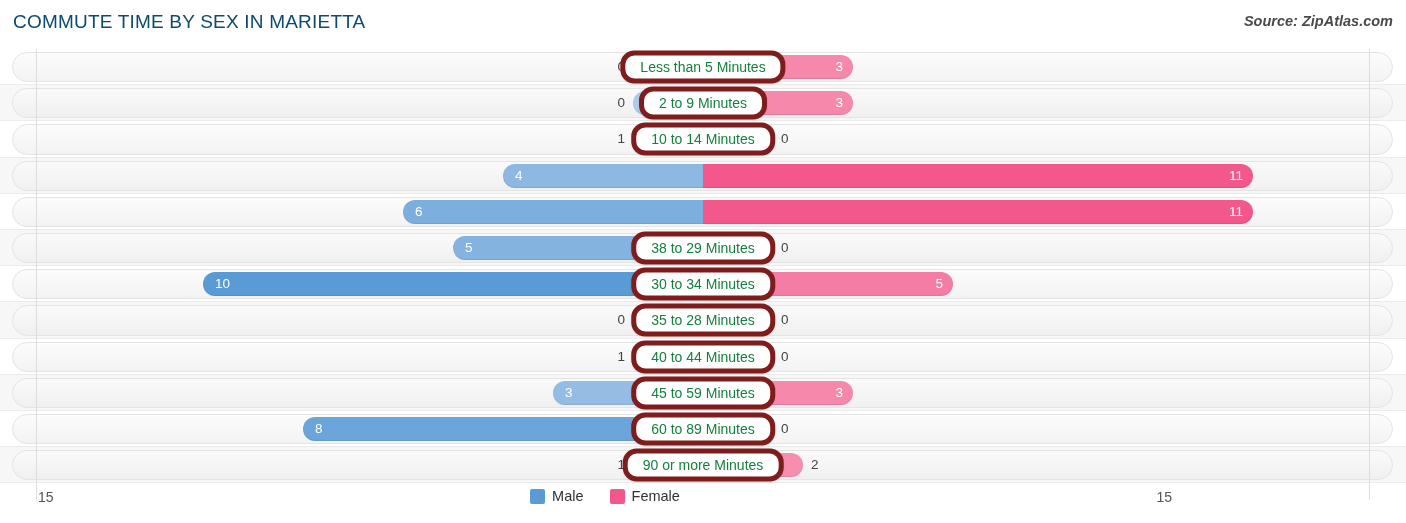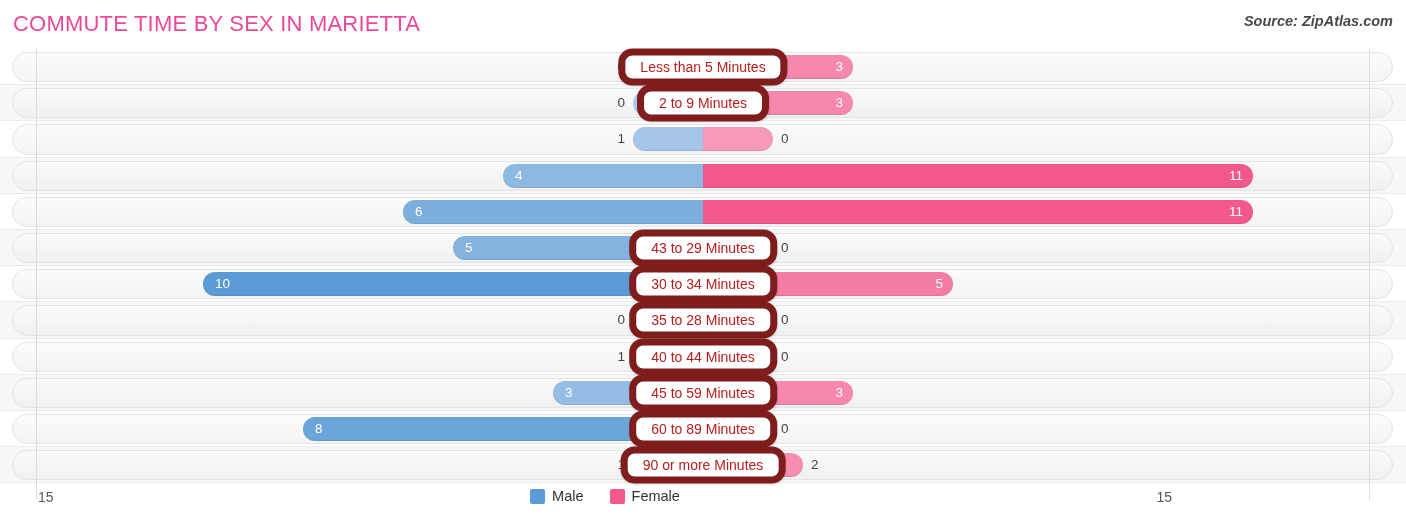--- a/index.html
+++ b/index.html
@@ -19,24 +19,24 @@
   
   .header {
     position: absolute;
     top: 0; left: 0; right: 0;
     height: 46px;
   }
   .chart-title {
     position: absolute;
     left: 13px;
     top: 11px;
-    font-size: 22px;
+    font-size: 19px;
     font-weight: 400;
     letter-spacing: 0.2px;
-    color: #ec4899;
+    color: #0c4a6e;
     white-space: nowrap;
   }
   .chart-source {
     position: absolute;
     right: 13px;
     top: 13px;
     font-size: 14.5px;
     font-style: italic;
     font-weight: bold;
     color: #4a4a4a;
@@ -129,26 +129,26 @@
   .val.male-out   { text-align: right; }
   .val.female-out { text-align: left; }
 
   
   .center-pill {
     position: absolute;
     top: 50%;
     left: 50%;
     transform: translate(-50%,-50%);
     background: #ffffff;
-    border: 7px solid #7f1d1d;
+    border: 5px solid #7f1d1d;
     border-radius: 14px;
     padding: 4px 15px 5px 15px;
     font-size: 14px;
     line-height: 1;
-    color: #b91c1c;
+    color: #15803d;
     white-space: nowrap;
     z-index: 4;
     box-shadow: 0 1px 2px rgba(0,0,0,0.10);
   }
 
   
   .footer {
     position: absolute;
     left: 0;
     top: 483px;
@@ -225,20 +225,21 @@
         <div class="val inside female-out" style="left:821px;width:22px;text-align:right;">3</div>
         <div class="center-pill">2 to 9 Minutes</div>
         <div class="row-sep"></div>
       </div>
       <div class="row">
         <div class="track"></div>
         <div class="bar male" style="left:633px;width:70px;background:rgb(166,198,233);"></div>
         <div class="bar female" style="left:703px;width:70px;background:rgb(247,154,184);"></div>
         <div class="val outside male-out" style="left:573px;width:52px;">1</div>
         <div class="val outside female-out" style="left:781px;">0</div>
+        <div class="center-pill">10 to 14 Minutes</div>
         <div class="row-sep"></div>
       </div>
       <div class="row alt">
         <div class="track"></div>
         <div class="bar male" style="left:503px;width:200px;background:rgb(141,184,226);"></div>
         <div class="bar female" style="left:703px;width:550px;background:rgb(242,88,140);"></div>
         <div class="val inside male-out" style="left:515px;text-align:left;">4</div>
         <div class="val inside female-out" style="left:1221px;width:22px;text-align:right;">11</div>
         <div class="row-sep"></div>
       </div>
@@ -249,21 +250,21 @@
         <div class="val inside male-out" style="left:415px;text-align:left;">6</div>
         <div class="val inside female-out" style="left:1221px;width:22px;text-align:right;">11</div>
         <div class="row-sep"></div>
       </div>
       <div class="row alt">
         <div class="track"></div>
         <div class="bar male" style="left:453px;width:250px;background:rgb(133,179,224);"></div>
         <div class="bar female" style="left:703px;width:70px;background:rgb(247,154,184);"></div>
         <div class="val inside male-out" style="left:465px;text-align:left;">5</div>
         <div class="val outside female-out" style="left:781px;">0</div>
-        <div class="center-pill">43 to 29 Minutes</div>
+        <div class="center-pill">38 to 29 Minutes</div>
         <div class="row-sep"></div>
       </div>
       <div class="row">
         <div class="track"></div>
         <div class="bar male" style="left:203px;width:500px;background:rgb(91,155,213);"></div>
         <div class="bar female" style="left:703px;width:250px;background:rgb(245,124,164);"></div>
         <div class="val inside male-out" style="left:215px;text-align:left;">10</div>
         <div class="val inside female-out" style="left:921px;width:22px;text-align:right;">5</div>
         <div class="center-pill">30 to 34 Minutes</div>
         <div class="row-sep"></div>

